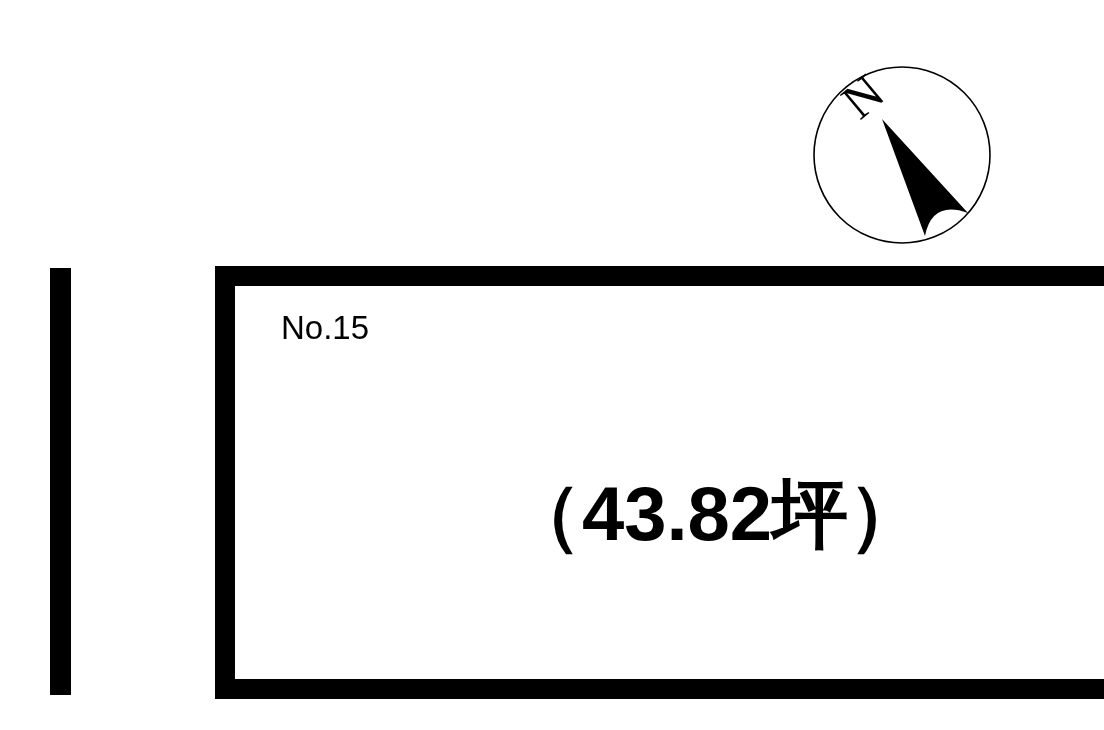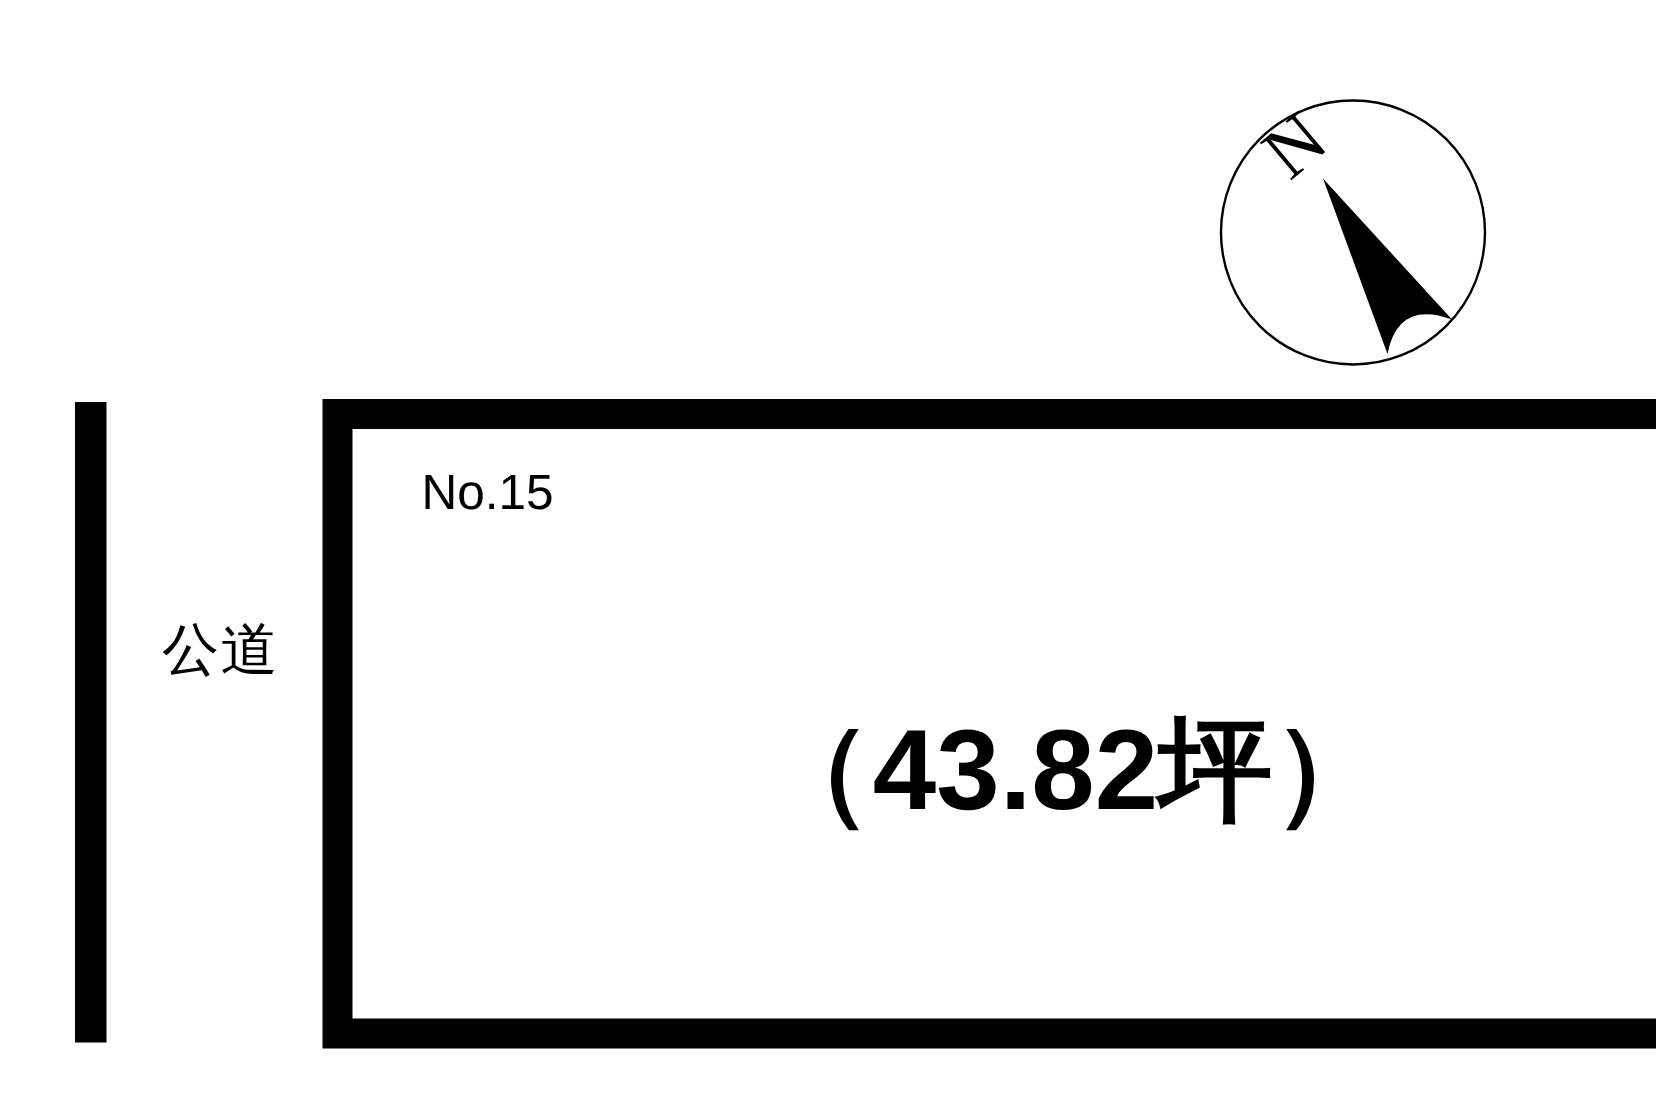--- a/index.html
+++ b/index.html
@@ -97,21 +97,20 @@
 
   <svg class="compass-svg" viewBox="0 0 1104 730" xmlns="http://www.w3.org/2000/svg" aria-hidden="true">
     <circle cx="902" cy="155" r="88" fill="none" stroke="#000000" stroke-width="1.6"></circle>
     <path d="M 882 119 L 925 236 Q 932 200 968 213 Z" fill="#000000"></path>
     <text x="864" y="113" text-anchor="middle" transform="rotate(-40 864 98)" font-family="Liberation Serif, serif" font-size="50" fill="#000000">N</text>
   </svg>
 
   <div class="road-bar"></div>
 
   <div class="road-label">
-    <div>公道</div>
   </div>
 
   <div class="plot">
     <div class="plot-no">No.15</div>
 
 
 
     <div class="pline tsubo">（43.82坪）</div>
 
   </div>

